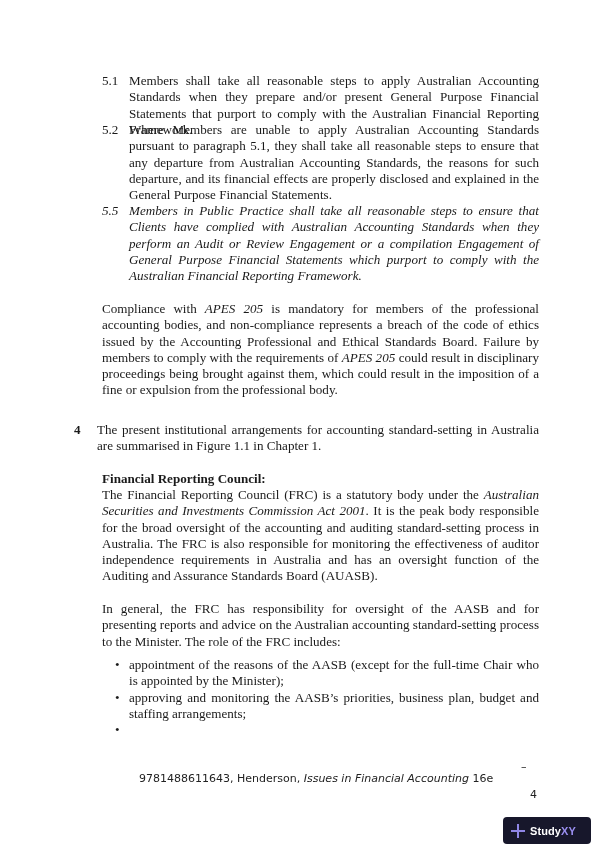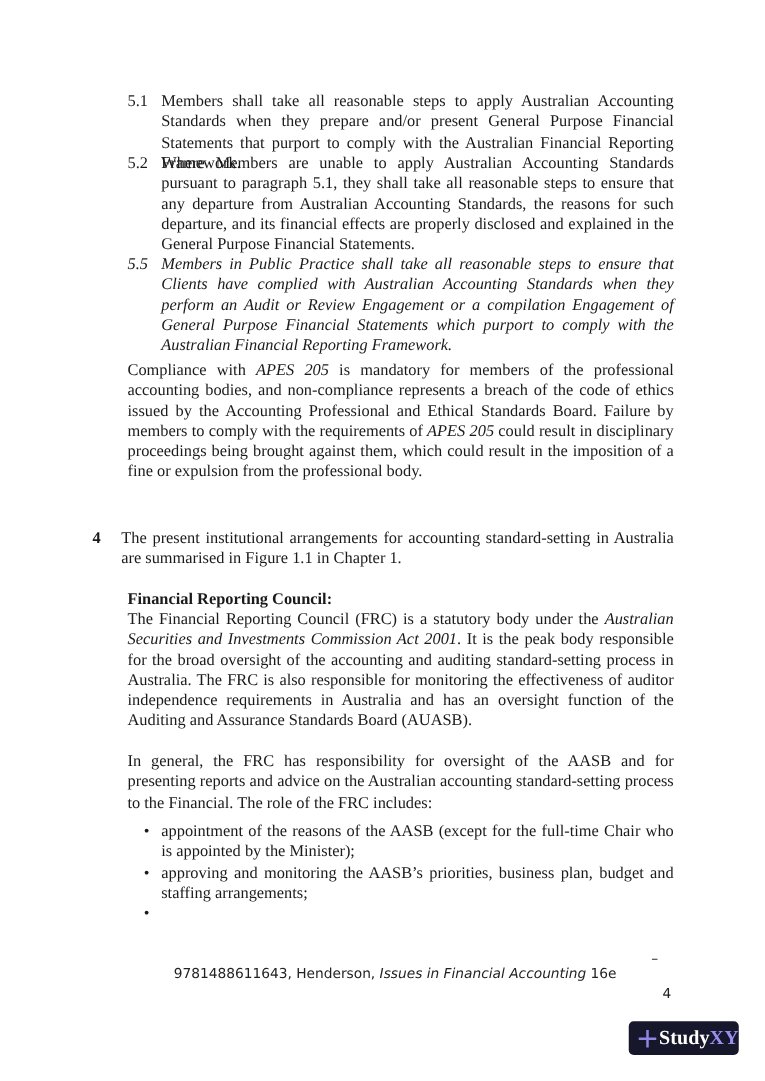--- a/index.html
+++ b/index.html
@@ -18,21 +18,21 @@
   .bullets li { position: relative; padding-left: 27px; text-align: justify; }
   .bullets li .dot { position: absolute; left: 13px; top: 0; }
   .footer { position: absolute; left: 139px; top: 772px; font-family: "DejaVu Sans", sans-serif; font-size: 11px; color: #222; }
   .footer-dash { position: absolute; left: 521px; top: 760px; font-family: "DejaVu Sans", sans-serif; font-size: 11px; color: #222; }
   .page-num { position: absolute; left: 530px; top: 788px; font-family: "DejaVu Sans", sans-serif; font-size: 11px; color: #222; }
   .badge { position: absolute; left: 503px; top: 817px; width: 88px; height: 27px; background: #17172b; border-radius: 4px; display: flex; align-items: center; }
   .badge .plus { position: relative; width: 14px; height: 14px; margin-left: 8px; }
   .badge .plus::before, .badge .plus::after { content: ""; position: absolute; background: #8f86e6; }
   .badge .plus::before { left: 6px; top: 0; width: 2px; height: 14px; }
   .badge .plus::after { left: 0; top: 6px; width: 14px; height: 2px; }
-  .badge .brand { margin-left: 5px; font-family: Liberation Serif, serif; font-weight: bold; font-size: 16px; color: #ffffff; letter-spacing: 0.1px; }
+  .badge .brand { margin-left: 5px; font-family: Liberation Sans, sans-serif; font-weight: bold; font-size: 11px; color: #ffffff; letter-spacing: 0.1px; }
   .badge .brand .accent { color: #9a8ff0; }
 </style>
 </head>
 <body>
 
 <div class="page">
 
   <div class="numbered serif" style="top:73px;">
     <span class="num">5.1</span>
     <div class="body">Members shall take all reasonable steps to apply Australian Accounting Standards when they prepare and/or present General Purpose Financial Statements that purport to comply with the Australian Financial Reporting Framework.</div>
@@ -41,36 +41,36 @@
   <div class="numbered serif" style="top:122px;">
     <span class="num">5.2</span>
     <div class="body">Where Members are unable to apply Australian Accounting Standards pursuant to paragraph 5.1, they shall take all reasonable steps to ensure that any departure from Australian Accounting Standards, the reasons for such departure, and its financial effects are properly disclosed and explained in the General Purpose Financial Statements.</div>
   </div>
 
   <div class="numbered serif" style="top:203px;font-style:italic;">
     <span class="num">5.5</span>
     <div class="body">Members in Public Practice shall take all reasonable steps to ensure that Clients have complied with Australian Accounting Standards when they perform an Audit or Review Engagement or a compilation Engagement of General Purpose Financial Statements which purport to comply with the Australian Financial Reporting Framework.</div>
   </div>
 
-  <div class="para serif" style="top:288px;">
+  <div class="para serif" style="top:301px;">
     <span>Compliance with </span><i>APES 205</i><span> is mandatory for members of the professional accounting bodies, and non-compliance represents a breach of the code of ethics issued by the Accounting Professional and Ethical Standards Board. Failure by members to comply with the requirements of </span><i>APES 205</i><span> could result in disciplinary proceedings being brought against them, which could result in the imposition of a fine or expulsion from the professional body.</span>
   </div>
 
   <div class="q4 serif" style="top:422px;">
     <span class="num">4</span>
     <div class="body">The present institutional arrangements for accounting standard-setting in Australia are summarised in Figure 1.1 in Chapter 1.</div>
   </div>
 
   <div class="para serif bold" style="top:471px;">Financial Reporting Council:</div>
 
   <div class="para serif" style="top:487px;">
     <span>The Financial Reporting Council (FRC) is a statutory body under the </span><i>Australian Securities and Investments Commission Act 2001</i><span>. It is the peak body responsible for the broad oversight of the accounting and auditing standard-setting process in Australia. The FRC is also responsible for monitoring the effectiveness of auditor independence requirements in Australia and has an oversight function of the Auditing and Assurance Standards Board (AUASB).</span>
   </div>
 
-  <div class="para serif" style="top:601px;">In general, the FRC has responsibility for oversight of the AASB and for presenting reports and advice on the Australian accounting standard-setting process to the Financial. The role of the FRC includes:</div>
+  <div class="para serif" style="top:601px;">In general, the FRC has responsibility for oversight of the AASB and for presenting reports and advice on the Australian accounting standard-setting process to the Minister. The role of the FRC includes:</div>
 
   <ul class="bullets serif" style="top:657px;">
     <li>
       <span class="dot">•</span>
       <span>appointment of the reasons of the AASB (except for the full-time Chair who is appointed by the Minister);</span>
     </li>
     <li>
       <span class="dot">•</span>
       <span>approving and monitoring the AASB’s priorities, business plan, budget and staffing arrangements;</span>
     </li>

